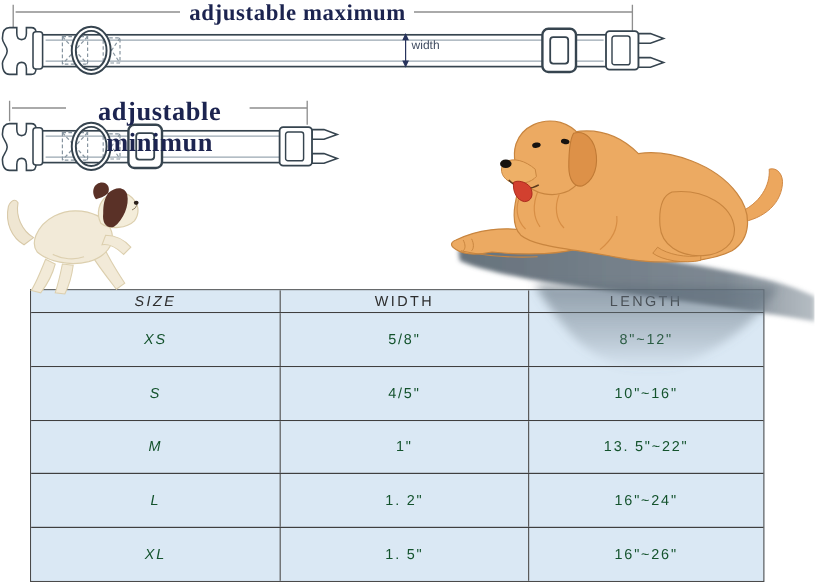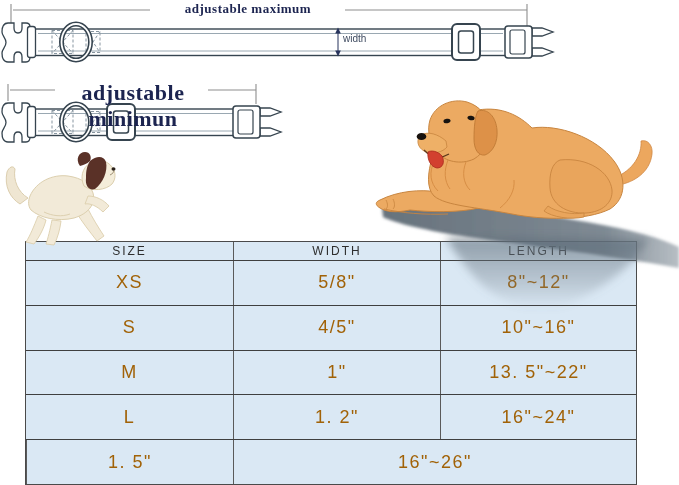--- a/index.html
+++ b/index.html
@@ -5,38 +5,38 @@
   html,body{margin:0;padding:0;background:#fff;}
   .canvas{
     position:relative;width:679px;height:485px;background:#ffffff;
     overflow:hidden;font-family:"Liberation Sans",sans-serif;
   }
   .art{position:absolute;left:0;top:0;z-index:3;pointer-events:none;}
   .dim-label{
     position:absolute;z-index:4;text-align:center;color:#1c2450;
     font-family:"Liberation Serif",serif;font-weight:bold;letter-spacing:.5px;
   }
-  .dim-label.max{left:150px;top:1px;width:196px;font-size:13px;}
+  .dim-label.max{left:150px;top:1px;width:196px;font-size:19px;}
   .dim-label.min{left:57px;top:80px;width:152px;font-size:22px;}
   .width-label{
     position:absolute;z-index:4;left:343px;top:33px;font-size:10px;color:#3f4b60;
     font-family:"Liberation Sans",sans-serif;
   }
   .size-table{
     position:absolute;z-index:1;left:25px;top:241px;width:612px;height:244px;
     display:flex;flex-direction:column;border:1px solid #4a4a4a;box-sizing:border-box;
     background:#dae8f4;
   }
   .t-row{display:flex;flex:1;border-top:1px solid #3f3f3f;}
   .t-row.head{flex:0 0 18px;border-top:none;}
   .t-cell{
     background:#dae8f4;display:flex;align-items:center;justify-content:center;
-    color:#a16207;font-size:18px;letter-spacing:1.5px;box-sizing:border-box;
+    color:#14532d;font-size:12px;letter-spacing:1.5px;box-sizing:border-box;
   }
-  .t-cell.c1{width:207px;}
+  .t-cell.c1{width:207px;font-style:italic;}
   .t-cell.c2{width:207px;border-left:1px solid #5a5a5a;}
   .t-cell.c3{flex:1;border-left:1px solid #5a5a5a;}
   .t-row.head .t-cell{font-size:12px;letter-spacing:2px;color:#2e2e2e;}
 </style>
 </head>
 <body>
 
 <div class="canvas">
 
   <div class="dim-label max">adjustable maximum</div>
@@ -179,18 +179,19 @@
       <div class="t-cell c1">M</div>
       <div class="t-cell c2">1"</div>
       <div class="t-cell c3">13. 5"~22"</div>
     </div>
     <div class="t-row">
       <div class="t-cell c1">L</div>
       <div class="t-cell c2">1. 2"</div>
       <div class="t-cell c3">16"~24"</div>
     </div>
     <div class="t-row">
+      <div class="t-cell c1">XL</div>
       <div class="t-cell c2">1. 5"</div>
       <div class="t-cell c3">16"~26"</div>
     </div>
   </div>
 
 </div>
 
 </body></html>

